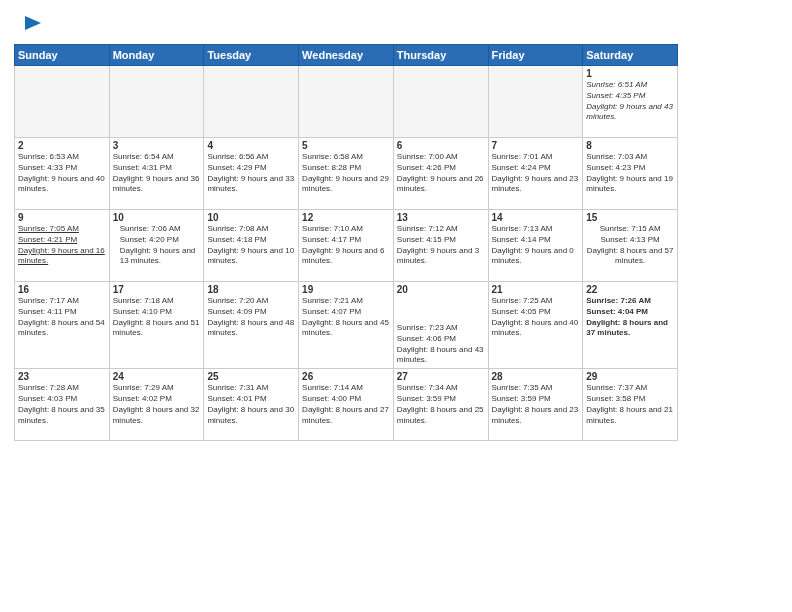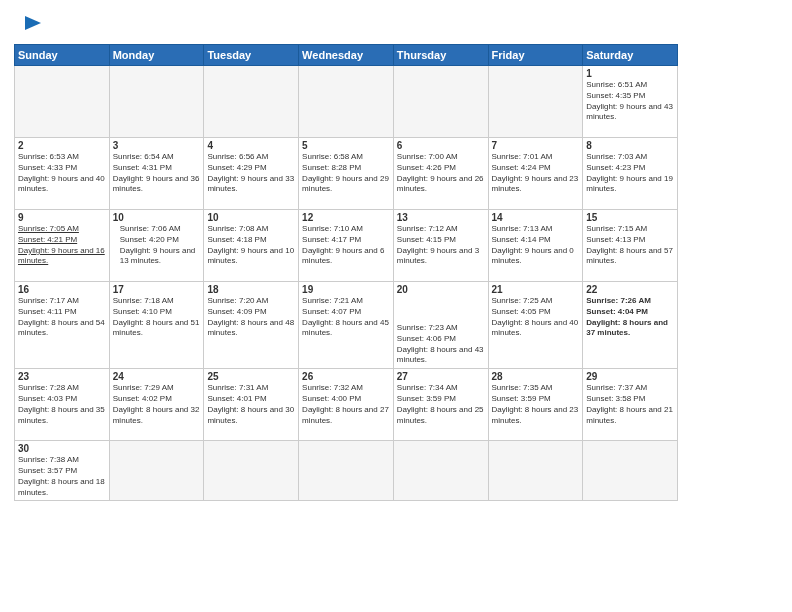--- a/index.html
+++ b/index.html
@@ -117,21 +117,21 @@
     <tbody id="calendar-body">
     <tr>
           <td class="empty"></td>
           <td class="empty"></td>
           <td class="empty"></td>
           <td class="empty"></td>
           <td class="empty"></td>
           <td class="empty"></td>
           <td>
             <span class="day-number">1</span>
-            <div class="day-info" style="white-space: pre-line;">Sunrise: 6:51 AM
+            <div class="day-info" style="white-space: pre-line; font-style: italic;">Sunrise: 6:51 AM
 Sunset: 4:35 PM
 Daylight: 9 hours and 43 minutes.</div>
           </td>
         </tr>
         <tr>
           <td>
             <span class="day-number">2</span>
             <div class="day-info" style="white-space: pre-line;">Sunrise: 6:53 AM
 Sunset: 4:33 PM
 Daylight: 9 hours and 40 minutes.</div>
@@ -205,21 +205,21 @@
 Daylight: 9 hours and 3 minutes.</div>
           </td>
           <td>
             <span class="day-number">14</span>
             <div class="day-info" style="white-space: pre-line;">Sunrise: 7:13 AM
 Sunset: 4:14 PM
 Daylight: 9 hours and 0 minutes.</div>
           </td>
           <td>
             <span class="day-number">15</span>
-            <div class="day-info" style="white-space: pre-line;">Sunrise: 7:15 AM
+            <div class="day-info" style="white-space: pre-line; text-align: center;">Sunrise: 7:15 AM
 Sunset: 4:13 PM
 Daylight: 8 hours and 57 minutes.</div>
           </td>
         </tr>
         <tr>
           <td>
             <span class="day-number">16</span>
             <div class="day-info" style="white-space: pre-line;">Sunrise: 7:17 AM
 Sunset: 4:11 PM
 Daylight: 8 hours and 54 minutes.</div>
@@ -275,21 +275,21 @@
 Daylight: 8 hours and 32 minutes.</div>
           </td>
           <td>
             <span class="day-number">25</span>
             <div class="day-info" style="white-space: pre-line;">Sunrise: 7:31 AM
 Sunset: 4:01 PM
 Daylight: 8 hours and 30 minutes.</div>
           </td>
           <td>
             <span class="day-number">26</span>
-            <div class="day-info" style="white-space: pre-line;">Sunrise: 7:32 AM
+            <div class="day-info" style="white-space: pre-line;">Sunrise: 7:14 AM
 Sunset: 4:00 PM
 Daylight: 8 hours and 27 minutes.</div>
           </td>
           <td>
             <span class="day-number">27</span>
             <div class="day-info" style="white-space: pre-line;">Sunrise: 7:34 AM
 Sunset: 3:59 PM
 Daylight: 8 hours and 25 minutes.</div>
           </td>
           <td>
@@ -297,30 +297,16 @@
             <div class="day-info" style="white-space: pre-line;">Sunrise: 7:35 AM
 Sunset: 3:59 PM
 Daylight: 8 hours and 23 minutes.</div>
           </td>
           <td>
             <span class="day-number">29</span>
             <div class="day-info" style="white-space: pre-line;">Sunrise: 7:37 AM
 Sunset: 3:58 PM
 Daylight: 8 hours and 21 minutes.</div>
           </td>
-        </tr>
-        <tr>
-          <td class="last-row">
-            <span class="day-number">30</span>
-            <div class="day-info" style="white-space: pre-line;">Sunrise: 7:38 AM
-Sunset: 3:57 PM
-Daylight: 8 hours and 18 minutes.</div>
-          </td>
-          <td class="last-row empty"></td>
-          <td class="last-row empty"></td>
-          <td class="last-row empty"></td>
-          <td class="last-row empty"></td>
-          <td class="last-row empty"></td>
-          <td class="last-row empty"></td>
         </tr>
       </tbody>
   </table>
 </div>
 
 </body></html>

